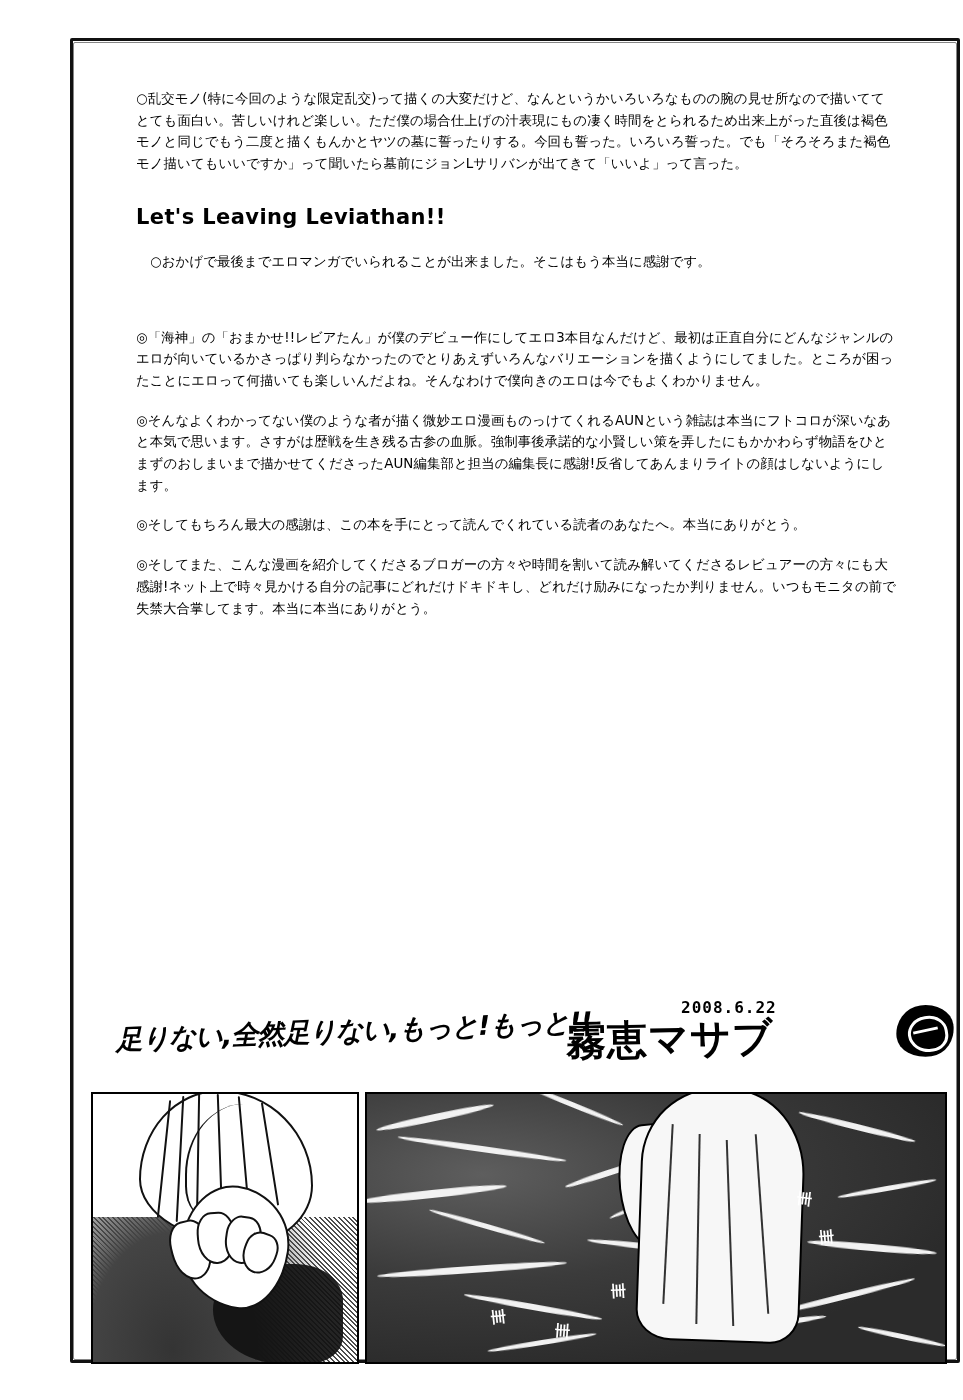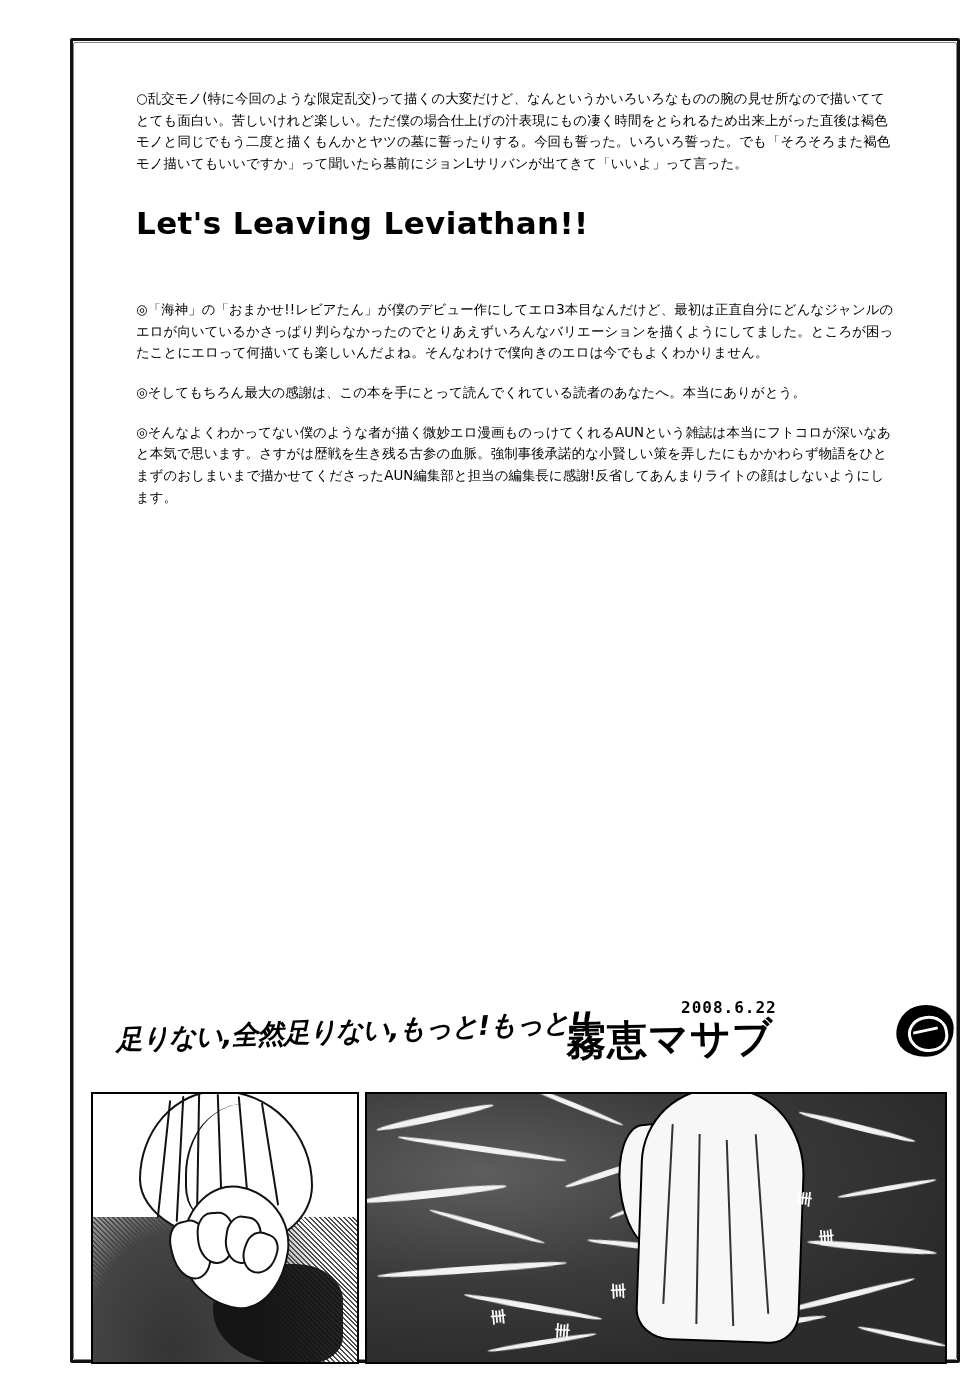--- a/index.html
+++ b/index.html
@@ -58,21 +58,21 @@
   }
   p.body-text.tight {
     margin-bottom: 16px;
   }
   p.indent {
     margin-left: 14px;
   }
 
   h2.section-title {
     font-family: "DejaVu Sans", sans-serif;
-    font-size: 31px;
+    font-size: 21px;
     font-weight: bold;
     letter-spacing: .4px;
     margin: 30px 0 22px 0;
     color: #000;
   }
 
   .gap-lg { height: 36px; }
 
   .closing-line {
     margin: 22px 0 0 0;
@@ -314,26 +314,28 @@
 
   <div class="page-border"></div>
   <div class="page-border inner-tweak"></div>
 
   <div class="text-col">
 
     <p class="body-text">○乱交モノ(特に今回のような限定乱交)って描くの大変だけど、なんというかいろいろなものの腕の見せ所なので描いててとても面白い。苦しいけれど楽しい。ただ僕の場合仕上げの汁表現にもの凄く時間をとられるため出来上がった直後は褐色モノと同じでもう二度と描くもんかとヤツの墓に誓ったりする。今回も誓った。いろいろ誓った。でも「そろそろまた褐色モノ描いてもいいですか」って聞いたら墓前にジョンLサリバンが出てきて「いいよ」って言った。</p>
 
     <h2 class="section-title">Let's Leaving Leviathan!!</h2>
 
+    <p class="body-text indent">○おかげで最後までエロマンガでいられることが出来ました。そこはもう本当に感謝です。</p>
 
     <div class="gap-lg"></div>
 
     <p class="body-text">◎「海神」の「おまかせ!!レビアたん」が僕のデビュー作にしてエロ3本目なんだけど、最初は正直自分にどんなジャンルのエロが向いているかさっぱり判らなかったのでとりあえずいろんなバリエーションを描くようにしてました。ところが困ったことにエロって何描いても楽しいんだよね。そんなわけで僕向きのエロは今でもよくわかりません。</p>
+    <p class="body-text">◎そんなよくわかってない僕のような者が描く微妙エロ漫画ものっけてくれるAUNという雑誌は本当にフトコロが深いなあと本気で思います。さすがは歴戦を生き残る古参の血脈。強制事後承諾的な小賢しい策を弄したにもかかわらず物語をひとまずのおしまいまで描かせてくださったAUN編集部と担当の編集長に感謝!反省してあんまりライトの顔はしないようにします。</p>
     <p class="body-text">◎そしてもちろん最大の感謝は、この本を手にとって読んでくれている読者のあなたへ。本当にありがとう。</p>
-    <p class="body-text">◎そんなよくわかってない僕のような者が描く微妙エロ漫画ものっけてくれるAUNという雑誌は本当にフトコロが深いなあと本気で思います。さすがは歴戦を生き残る古参の血脈。強制事後承諾的な小賢しい策を弄したにもかかわらず物語をひとまずのおしまいまで描かせてくださったAUN編集部と担当の編集長に感謝!反省してあんまりライトの顔はしないようにします。</p>
+    <p class="body-text tight">◎そしてまた、こんな漫画を紹介してくださるブロガーの方々や時間を割いて読み解いてくださるレビュアーの方々にも大感謝!ネット上で時々見かける自分の記事にどれだけドキドキし、どれだけ励みになったか判りません。いつもモニタの前で失禁大合掌してます。本当に本当にありがとう。</p>
 
   </div>
 
   <div class="sig-area">
     <div class="sig-handwriting">足りない,全然足りない,もっと!もっと!!</div>
     <div class="sig-date">2008.6.22</div>
     <div class="sig-name">霧恵マサブ</div>
     <div class="sig-stamp">
       <div class="blob"></div>
       <div class="inner"></div>

